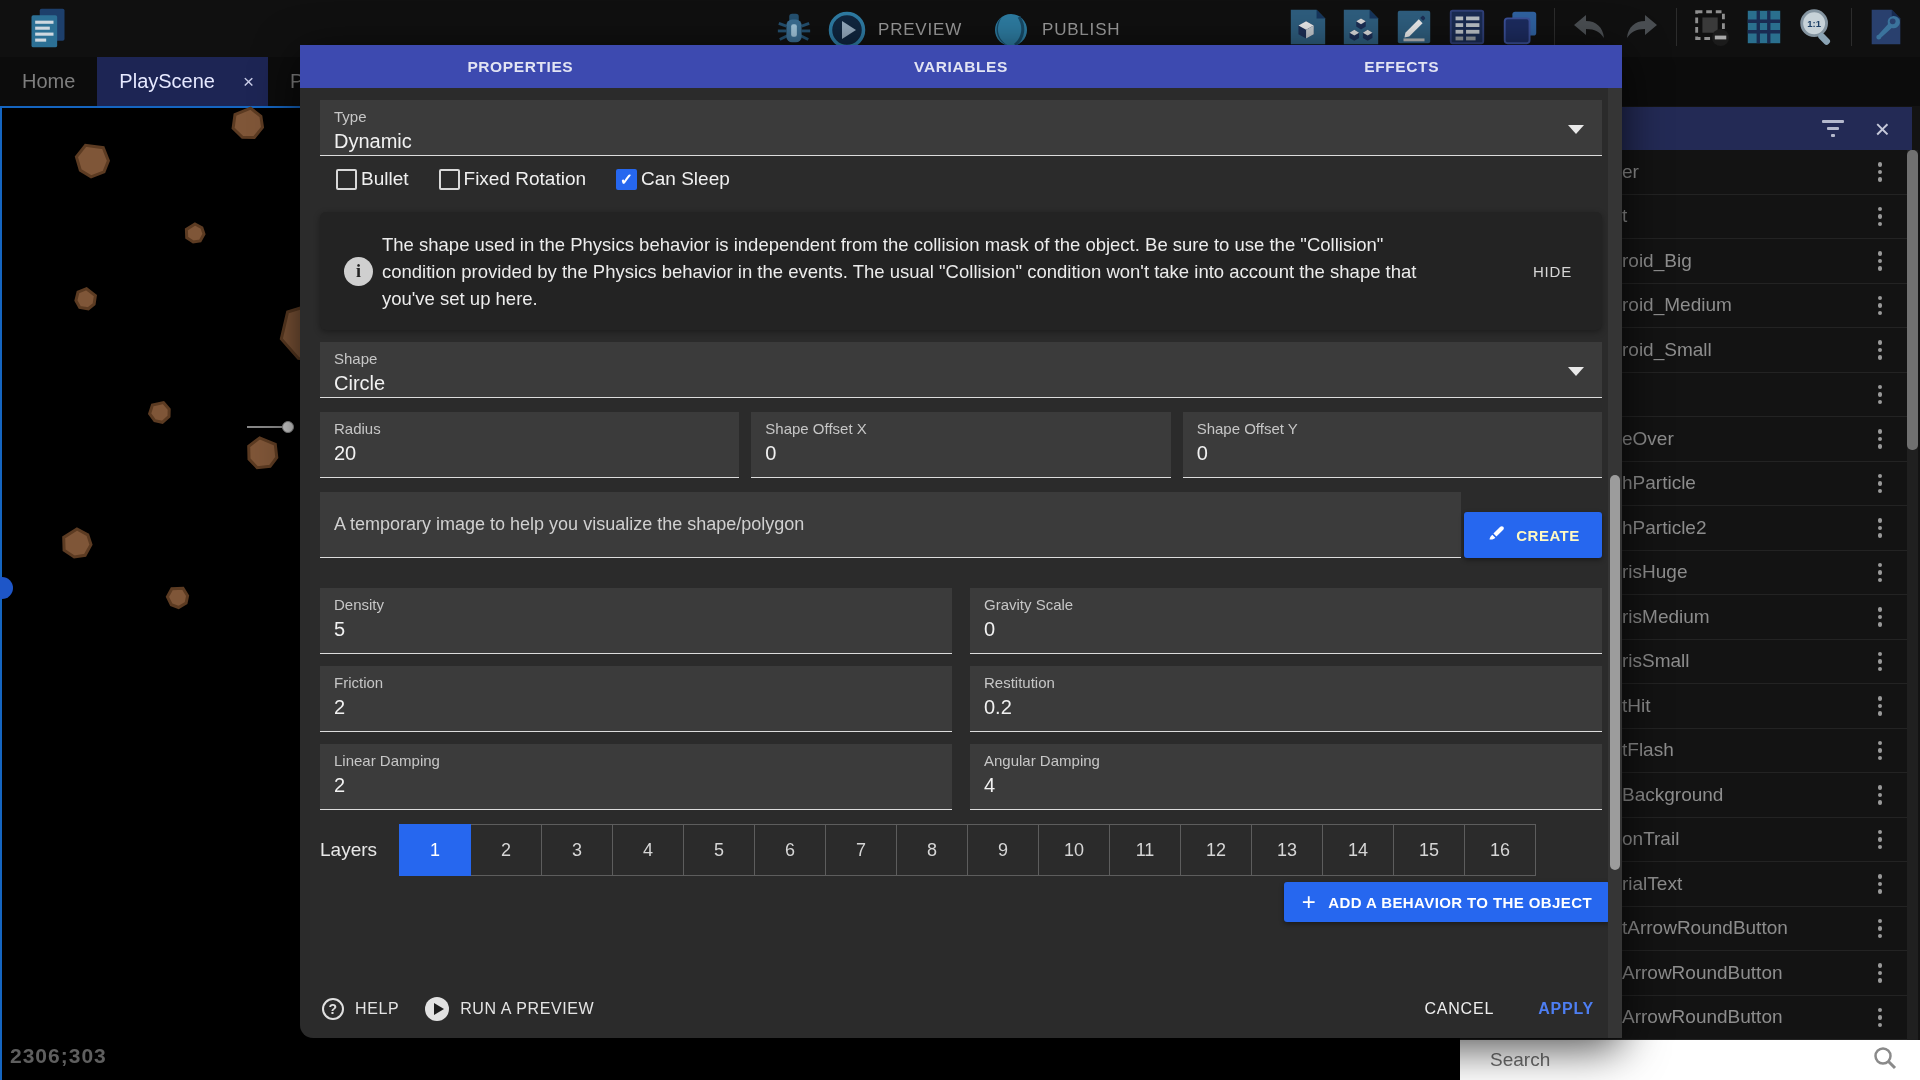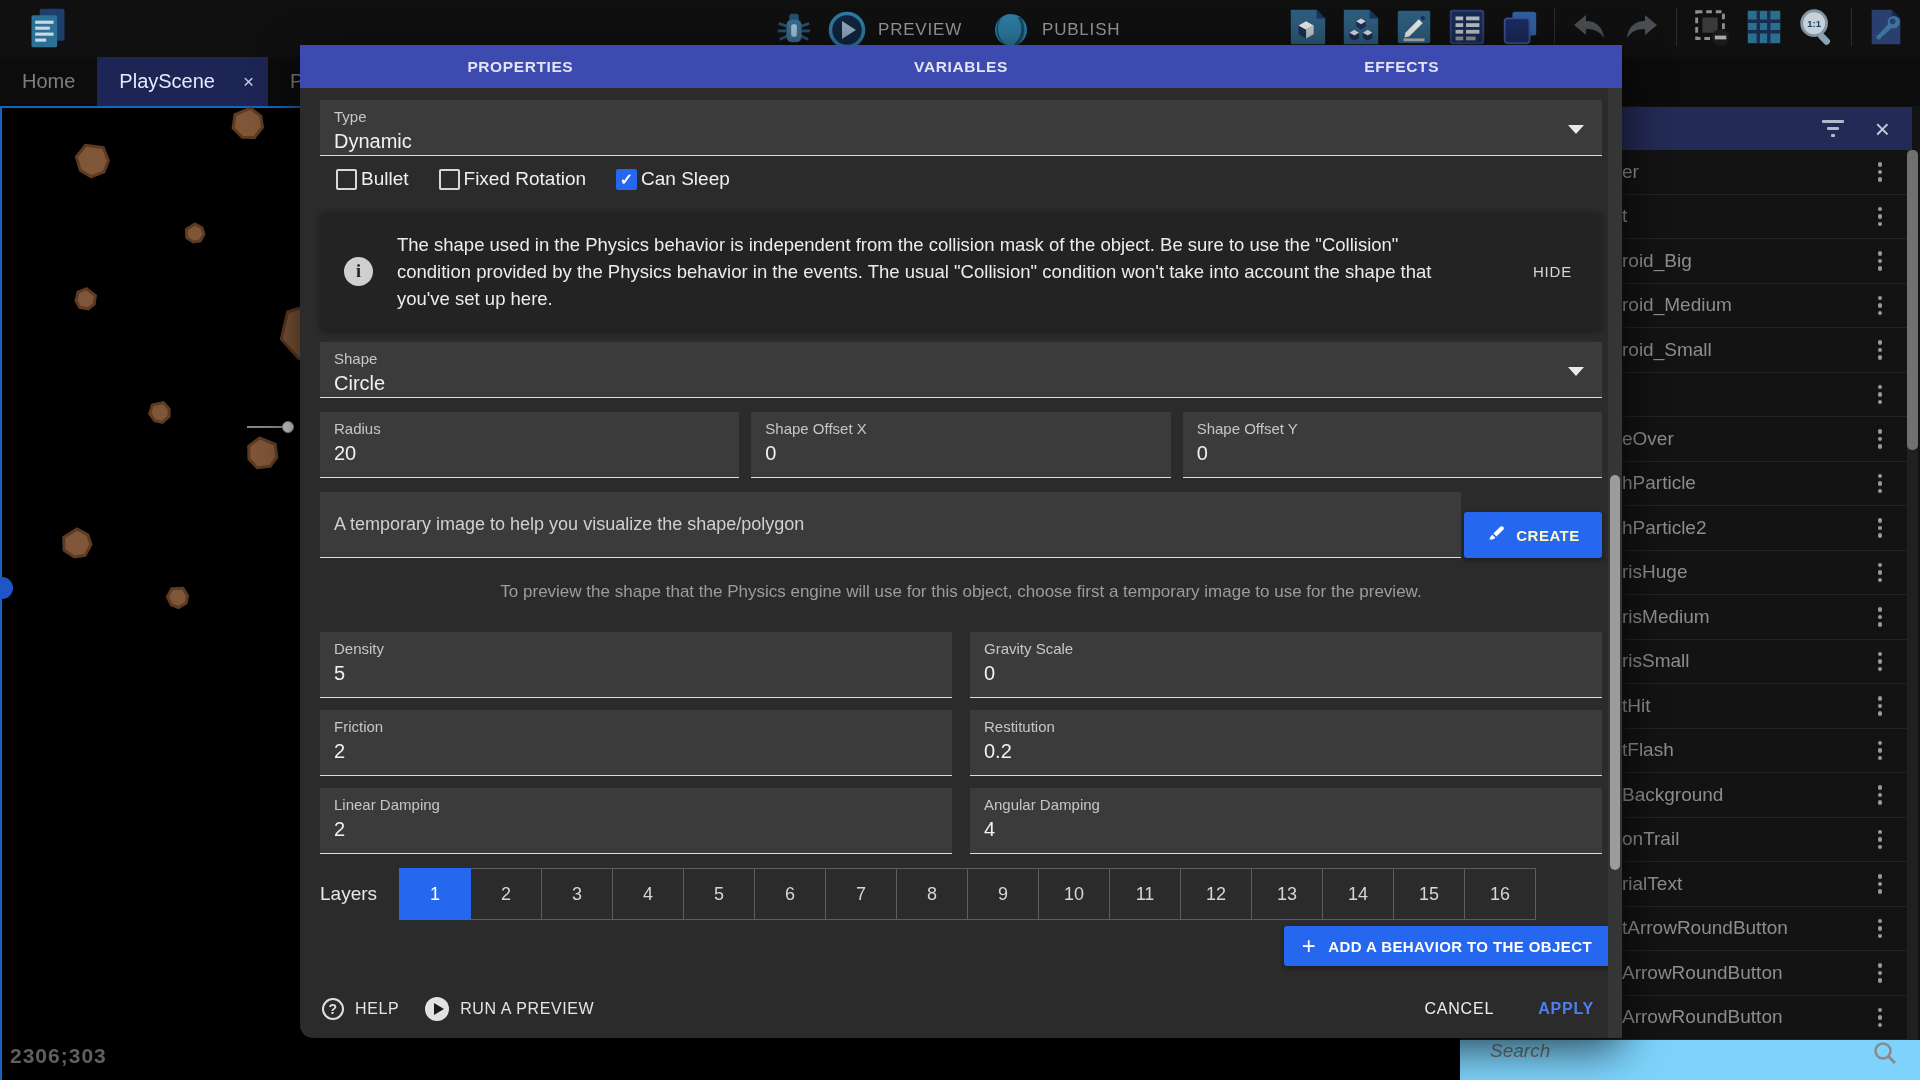--- a/index.html
+++ b/index.html
@@ -44,21 +44,21 @@
   .filter-icon i:nth-child(2){width:12px;}
   .filter-icon i:nth-child(3){width:4px;}
   .panel-close{margin-right:22px;color:#c6c9da;font-size:26px;line-height:1;}
   .panel-rows{position:absolute;left:0;top:44px;width:452px;bottom:40px;overflow:hidden;}
   .orow{height:44.5px;display:flex;align-items:center;border-bottom:1px solid #232323;}
   .olabel{margin-left:162px;font-size:19px;color:#8d8d8d;white-space:nowrap;flex:1;overflow:hidden;}
   .kebab{margin-right:30px;display:flex;flex-direction:column;align-items:center;gap:3px;}
   .kebab i{display:block;width:4.5px;height:4.5px;border-radius:50%;background:#9a9a9a;}
   .panel-scroll-track{position:absolute;right:2px;top:44px;bottom:40px;width:11px;background:#202020;}
   .panel-scroll-thumb{position:absolute;right:2px;top:44px;width:11px;height:300px;background:#707070;border-radius:5px;}
-  .panel-search{position:absolute;left:0;bottom:0;width:460px;height:40px;background:#7dd3fc;display:flex;font-style:italic;}
+  .panel-search{position:absolute;left:0;bottom:0;width:460px;height:40px;background:#ffffff;display:flex;align-items:center;}
   .search-text{margin-left:30px;font-size:19px;color:#6e6e6e;flex:1;}
   .search-icon{margin-right:22px;}
 
   
   .dialog{position:absolute;left:300px;top:45px;width:1322px;height:993px;background:#2b2b2b;z-index:30;
     box-shadow:0 10px 45px rgba(0,0,0,.7);border-radius:13px;}
   .dlg-tabs{position:absolute;left:0;top:0;width:100%;height:43px;background:var(--dialog-header);display:flex;}
   .dtab{position:relative;flex:1;display:flex;align-items:center;justify-content:center;
     color:rgba(255,255,255,.85);font-size:15.5px;font-weight:bold;letter-spacing:.6px;}
   .dtab.active{color:#fff;}
@@ -79,21 +79,21 @@
   .cbbox{width:21px;height:21px;border:2px solid #d9d9d9;border-radius:2px;display:flex;align-items:center;justify-content:center;}
   .cb.checked .cbbox{border:none;background:var(--accent-blue);}
   .cb.checked .cbbox::after{content:"\2713";color:#fff;font-size:16px;font-weight:bold;}
   .cblabel{font-size:19px;color:#f0f0f0;}
 
   .infobox{margin-top:18px;height:118px;background:#232323;border-radius:6px;box-shadow:0 2px 6px rgba(0,0,0,.35);
     display:flex;align-items:center;}
   .info-icon{flex:none;width:29px;height:29px;border-radius:50%;background:#cfcfcf;color:#232323;
     display:flex;align-items:center;justify-content:center;font-size:18px;font-weight:bold;font-family:"Liberation Serif",serif;
     margin-left:24px;}
-  .info-text{margin-left:24px;width:1078px;font-size:18.5px;line-height:27px;color:#ececec;}
+  .info-text{margin-left:9px;width:1078px;font-size:18.5px;line-height:27px;color:#ececec;}
   .hide-btn{margin-left:auto;margin-right:30px;font-size:15px;color:#d6d6d6;letter-spacing:.8px;}
 
   .row3{margin-top:14px;display:grid;grid-template-columns:1fr 1fr 1fr;column-gap:12px;}
   .row3 .field,.grid2 .field{height:66px;}
 
   .temprow{margin-top:14px;display:flex;align-items:flex-end;gap:3px;}
   .tempfield{flex:1;height:66px;background:#3b3b3b;border-bottom:1.5px solid #dcdcdc;display:flex;align-items:center;}
   .temptext{margin-left:14px;font-size:18px;color:#d0d0d0;}
   .create-btn{flex:none;width:138px;height:46px;background:var(--accent-blue);border-radius:3px;
     display:flex;align-items:center;justify-content:center;gap:10px;color:#fef9c3;font-size:15px;font-weight:bold;
@@ -565,21 +565,20 @@
           <span>
             <svg width="20" height="20" viewBox="0 0 24 24">
               <path d="M20.7 3.3c1 1 1 2.6 0 3.6l-8.2 8.2-3.6-3.6 8.2-8.2c1-1 2.6-1 3.6 0Z" fill="#fff"></path>
               <path d="M7.6 12.8l3.6 3.6c-1.6 1.8-4.2 2.5-7.2 1.9 1.2-1.7.8-3.7 3.6-5.5Z" fill="#fff"></path>
             </svg>
           </span>
           <span>CREATE</span>
         </div>
       </div>
 
-      <div class="hint">To preview the shape that the Physics engine will use for this object, choose first a temporary image to use for the preview.</div>
 
       <div class="grid2" id="physics-grid">
           <div class="field">
     <div class="flabel">Density</div>
     <div class="fvalue">5</div>
   </div>
           <div class="field">
     <div class="flabel">Gravity Scale</div>
     <div class="fvalue">0</div>
   </div>

